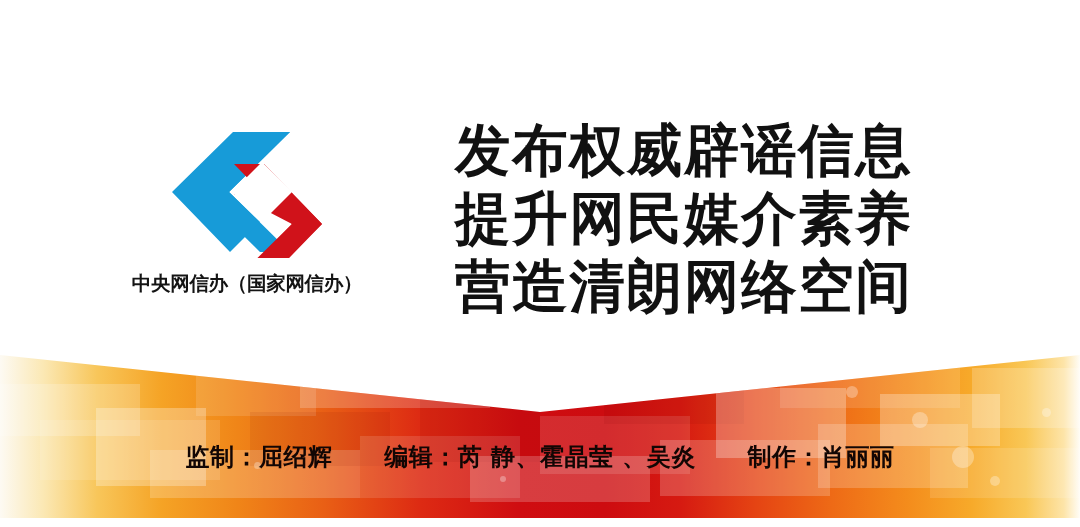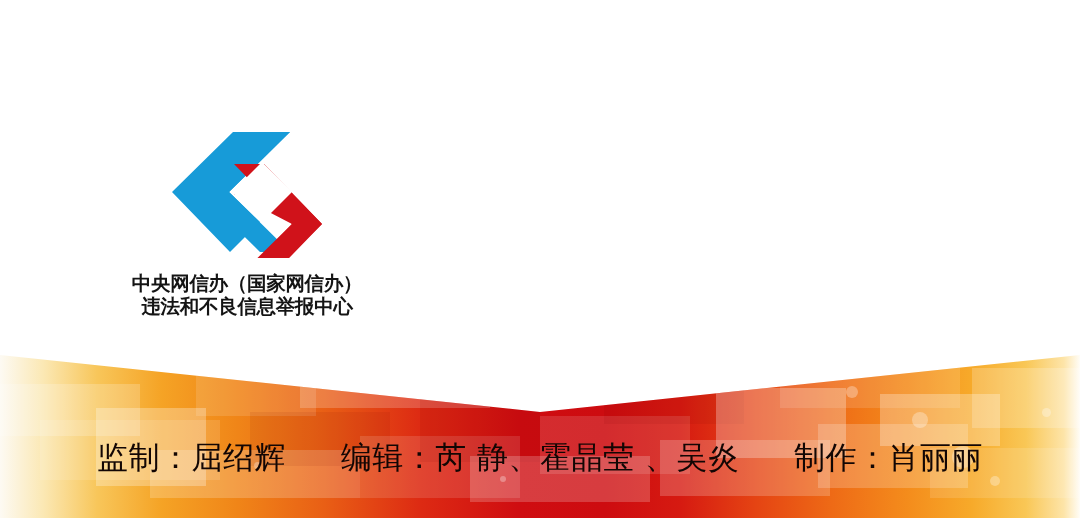--- a/index.html
+++ b/index.html
@@ -133,22 +133,22 @@
   }
 
   
   .credits {
     position: absolute;
     left: 0;
     top: 440px;
     width: 1080px;
     text-align: center;
     font-family: "DejaVu Sans", "Liberation Sans", sans-serif;
-    font-weight: 400;
-    font-size: 31px;
+    font-weight: 700;
+    font-size: 24px;
     line-height: 34px;
     color: #120604;
     letter-spacing: 0.5px;
     white-space: nowrap;
   }
   .credits .cr-item { display: inline-block; }
   .credits .cr-gap { display: inline-block; width: 34px; }
 
   
   .bottom-strip {
@@ -177,24 +177,28 @@
           <polygon fill="#D0121A" points="92,34 150,94 89,154 59,154 120,94 62,34"></polygon>
 
           <polygon fill="#D0121A" points="92,34 150,94 92,154 62,154 120,94 62,64 92,34"></polygon>
 
           <polygon fill="#ffffff" points="60,62 90,32 120,62 90,92"></polygon>
         </svg>
       </div>
 
       <div class="logo-caption">
         <span class="cap-line">中央网信办（国家网信办）</span>
-        <span class="cap-line">违法和不良信息举报中心</span>
       </div>
     </div>
 
+    <div class="headline">
+      <span class="hl-line">发布权威辟谣信息</span>
+      <span class="hl-line">提升网民媒介素养</span>
+      <span class="hl-line">营造清朗网络空间</span>
+    </div>
 
   </div>
 
   <div class="band">
     <div class="band-base"></div>
 
     <div class="shard lt" style="left:-10px;  top:34px;  width:150px; height:52px;"></div>
     <div class="shard" style="left:40px;   top:70px;  width:180px; height:60px;"></div>
     <div class="shard xl" style="left:96px;   top:58px;  width:110px; height:78px;"></div>
     <div class="shard lt" style="left:150px;  top:100px; width:210px; height:48px;"></div>

